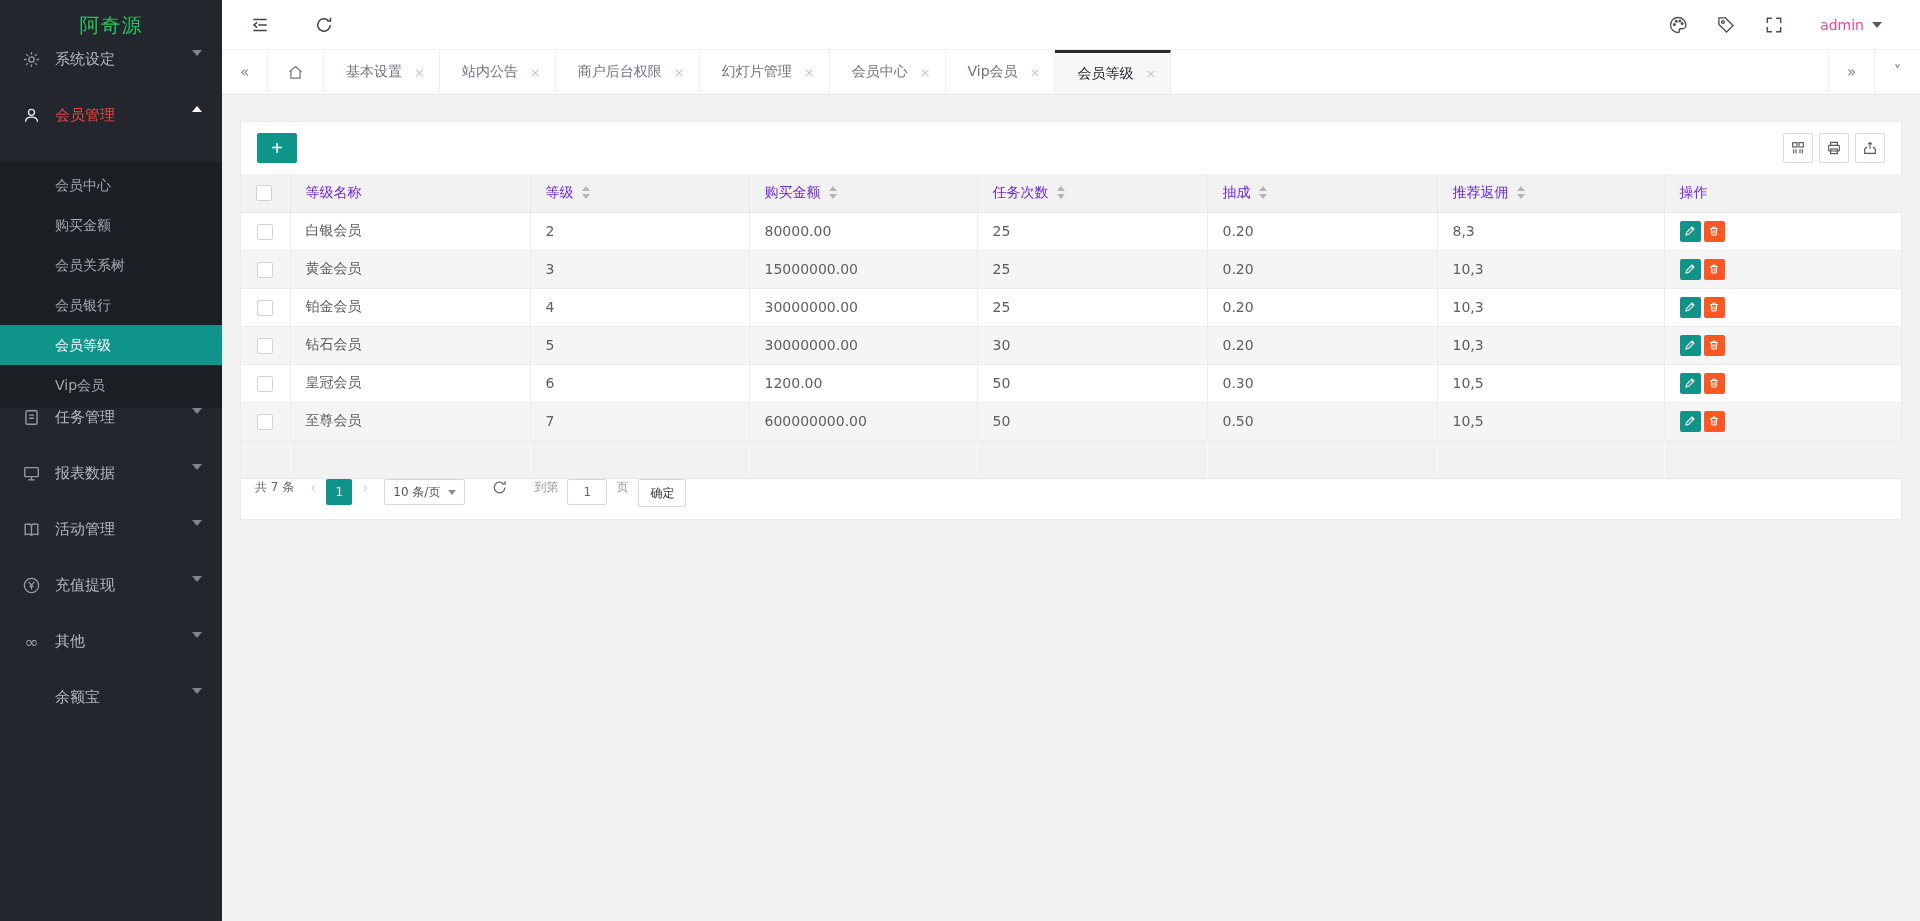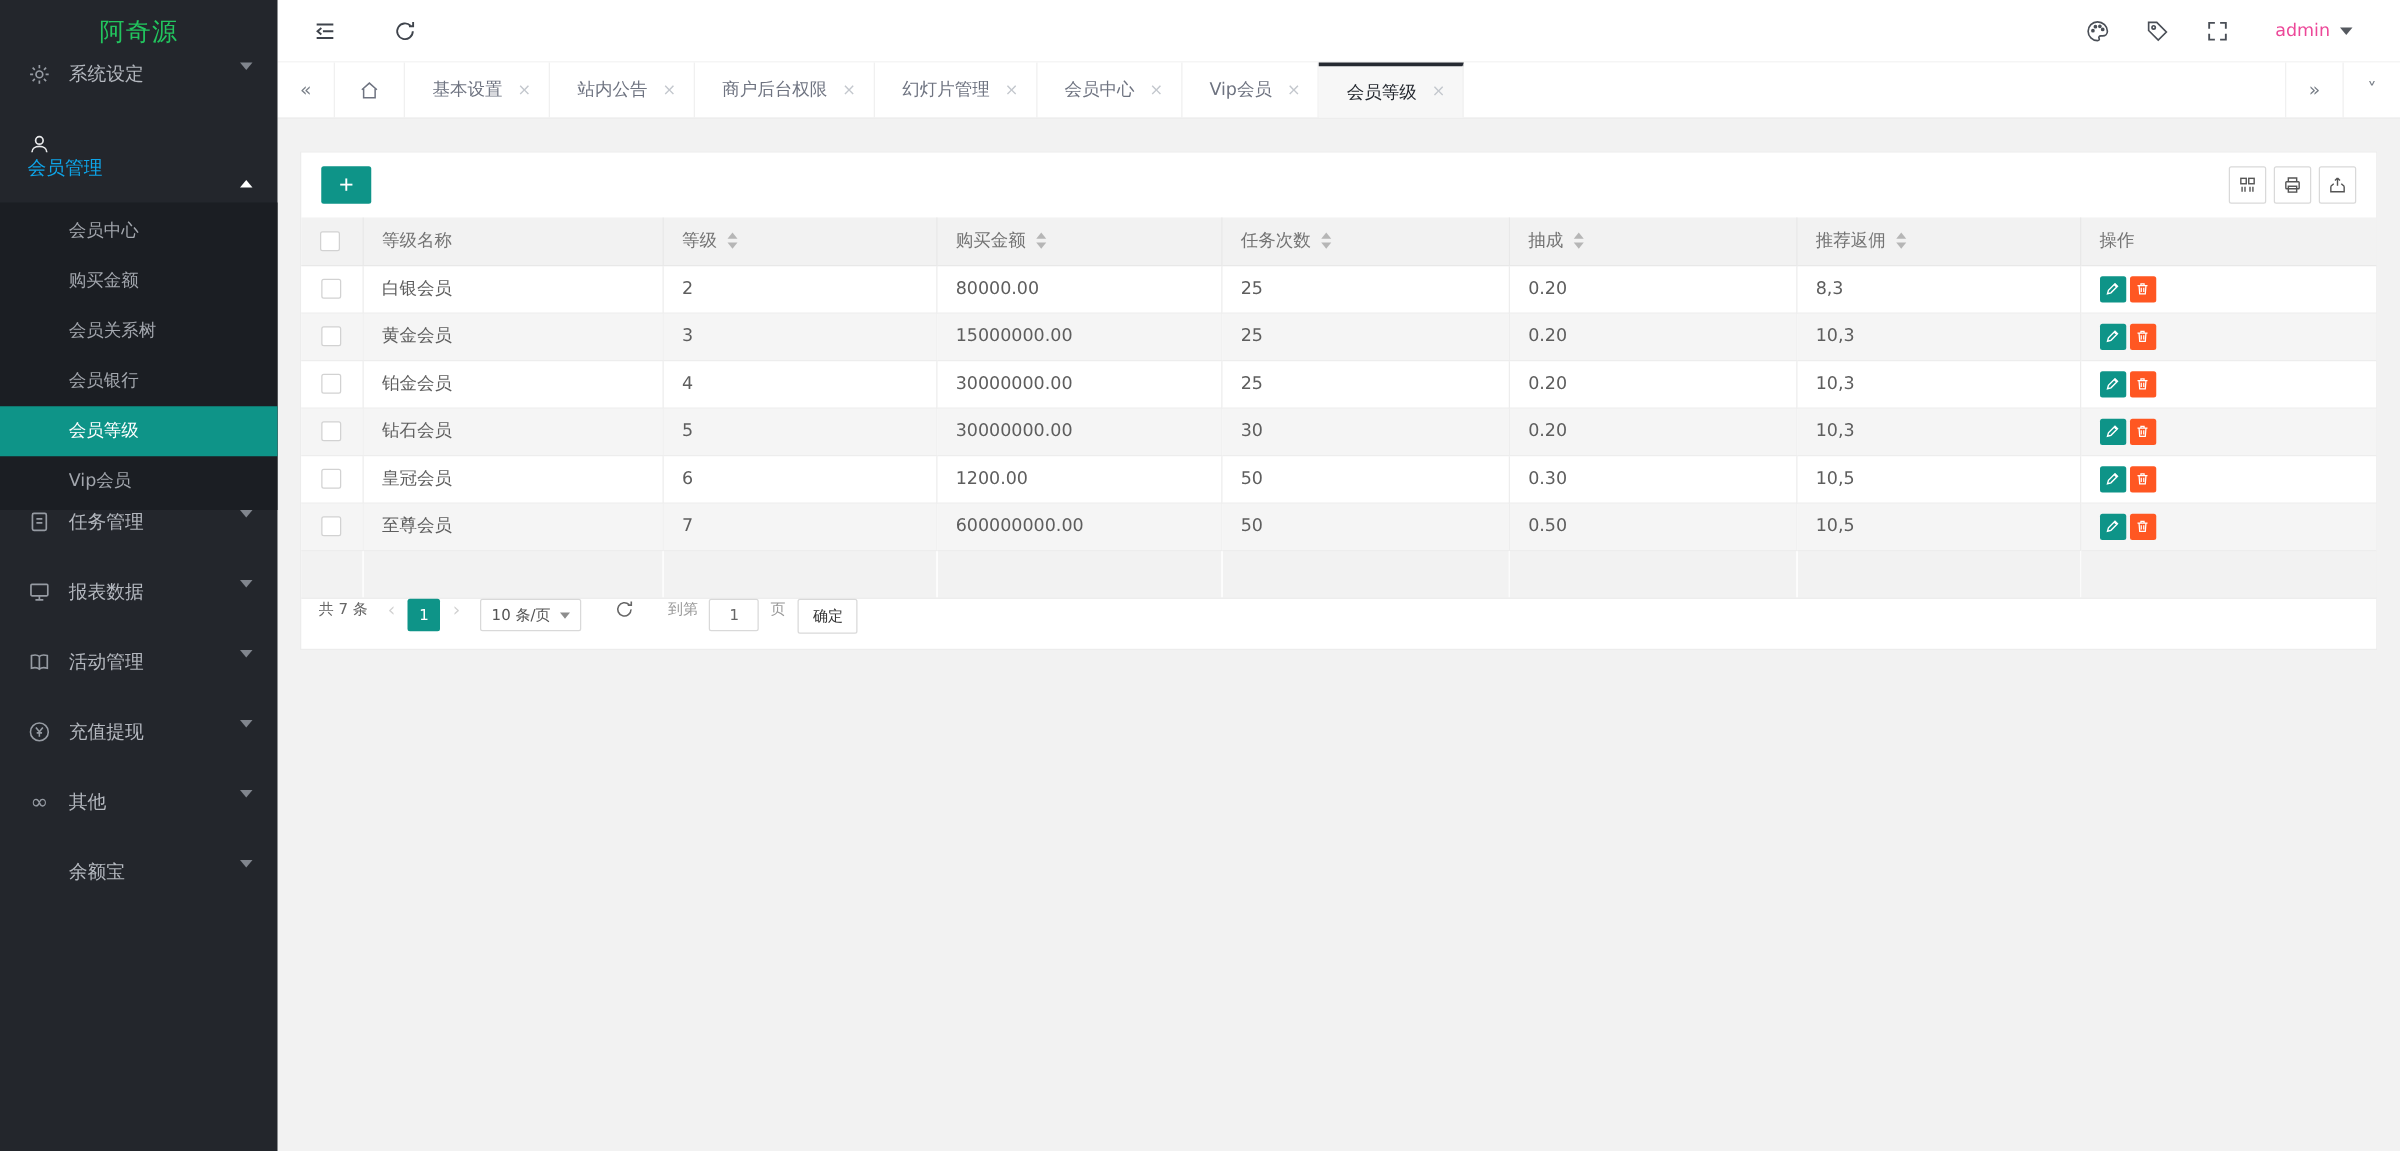--- a/index.html
+++ b/index.html
@@ -6,21 +6,21 @@
   html, body { width: 1920px; height: 921px; overflow: hidden; }
   body { font-family: "DejaVu Sans", "Liberation Sans", sans-serif; background: #f2f2f2; font-size: 14px; color: #555; }
   .app { position: relative; width: 1920px; height: 921px; }
 
   
   .sidebar { position: absolute; left: 0; top: 0; width: 222px; height: 921px; background: #23262c; z-index: 5; }
   .logo { height: 50px; line-height: 50px; text-align: center; color: #22c55e; font-size: 20px; letter-spacing: 1px; }
   .menu-item { height: 56px; display: flex; padding: 0 20px 0 22px; color: #b4b8bf; font-size: 15px; cursor: pointer; }
   .menu-item .micon { width: 19px; height: 19px; margin-right: 14px; display: inline-flex; align-items: center; justify-content: center; color: #969ba3; }
   .menu-item .micon svg { width: 19px; height: 19px; }
-  .menu-item.parent-active { color: #0ea5e9; flex-direction: column; }
+  .menu-item.parent-active { color: #ef4444; }
   .menu-item.parent-active .micon { color: #e8e9eb; }
   .menu-item.no-icon { padding-left: 55px; }
   .mcaret { margin-left: auto; width: 0; height: 0; border-left: 5px solid transparent; border-right: 5px solid transparent; border-top: 6px solid #80858d; }
   .mcaret.up { border-top: none; border-bottom: 6px solid #ffffff; }
   .submenu { background: #1b1e23; padding: 3px 0; }
   .sub-item { height: 40px; line-height: 40px; padding-left: 55px; font-size: 14px; color: #a2a6ad; cursor: pointer; }
   .sub-item.active { background: #0e9488; color: #ffffff; }
 
   
   .topbar { position: absolute; left: 222px; top: 0; right: 0; height: 50px; background: #ffffff; display: flex; align-items: center; border-bottom: 1px solid #f2f2f2; }
@@ -44,21 +44,21 @@
 
   
   .card { position: absolute; left: 240px; top: 121px; width: 1662px; background: #ffffff; border: 1px solid #ececec; }
   .toolbar { height: 52px; position: relative; padding: 11px 16px; }
   .btn-add { width: 40px; height: 30px; background: #0e9488; color: #fff; border: none; border-radius: 2px; font-size: 20px; line-height: 28px; cursor: pointer; }
   .tool-right { position: absolute; right: 16px; top: 11px; display: flex; gap: 6px; }
   .tool-btn { width: 30px; height: 30px; background: #fff; border: 1px solid #d9d9d9; border-radius: 2px; display: inline-flex; align-items: center; justify-content: center; color: #555; cursor: pointer; }
   .tool-btn svg { width: 16px; height: 16px; }
 
   table.grid { width: 100%; border-collapse: collapse; table-layout: fixed; font-size: 14px; color: #5e5e5e; }
-  .grid th { background: #f2f2f2; height: 38px; font-weight: normal; text-align: left; color: #737373; padding: 0 15px; border: 1px solid #e8e8e8; }
+  .grid th { background: #f2f2f2; height: 38px; font-weight: normal; text-align: left; color: #6d28d9; padding: 0 15px; border: 1px solid #e8e8e8; }
   .grid td { height: 38px; padding: 0 15px; border: 1px solid #ededed; background: #fff; overflow: hidden; white-space: nowrap; }
   .grid th:first-child, .grid td:first-child { border-left: none; }
   .grid th:last-child, .grid td:last-child { border-right: none; font-family: Liberation Serif, serif; }
   .grid thead th { border-top: none; }
   .grid tbody tr:nth-child(even) td { background: #f5f5f5; }
   .c-check { text-align: center; }
   .checkbox { display: inline-block; width: 16px; height: 16px; background: #fff; border: 1px solid #d2d2d2; border-radius: 2px; vertical-align: middle; cursor: pointer; }
   .th-flex { display: flex; align-items: center; gap: 8px; }
   .sort { display: inline-flex; flex-direction: column; gap: 3px; cursor: pointer; }
   .sort i { display: block; width: 0; height: 0; border-left: 4px solid transparent; border-right: 4px solid transparent; }

